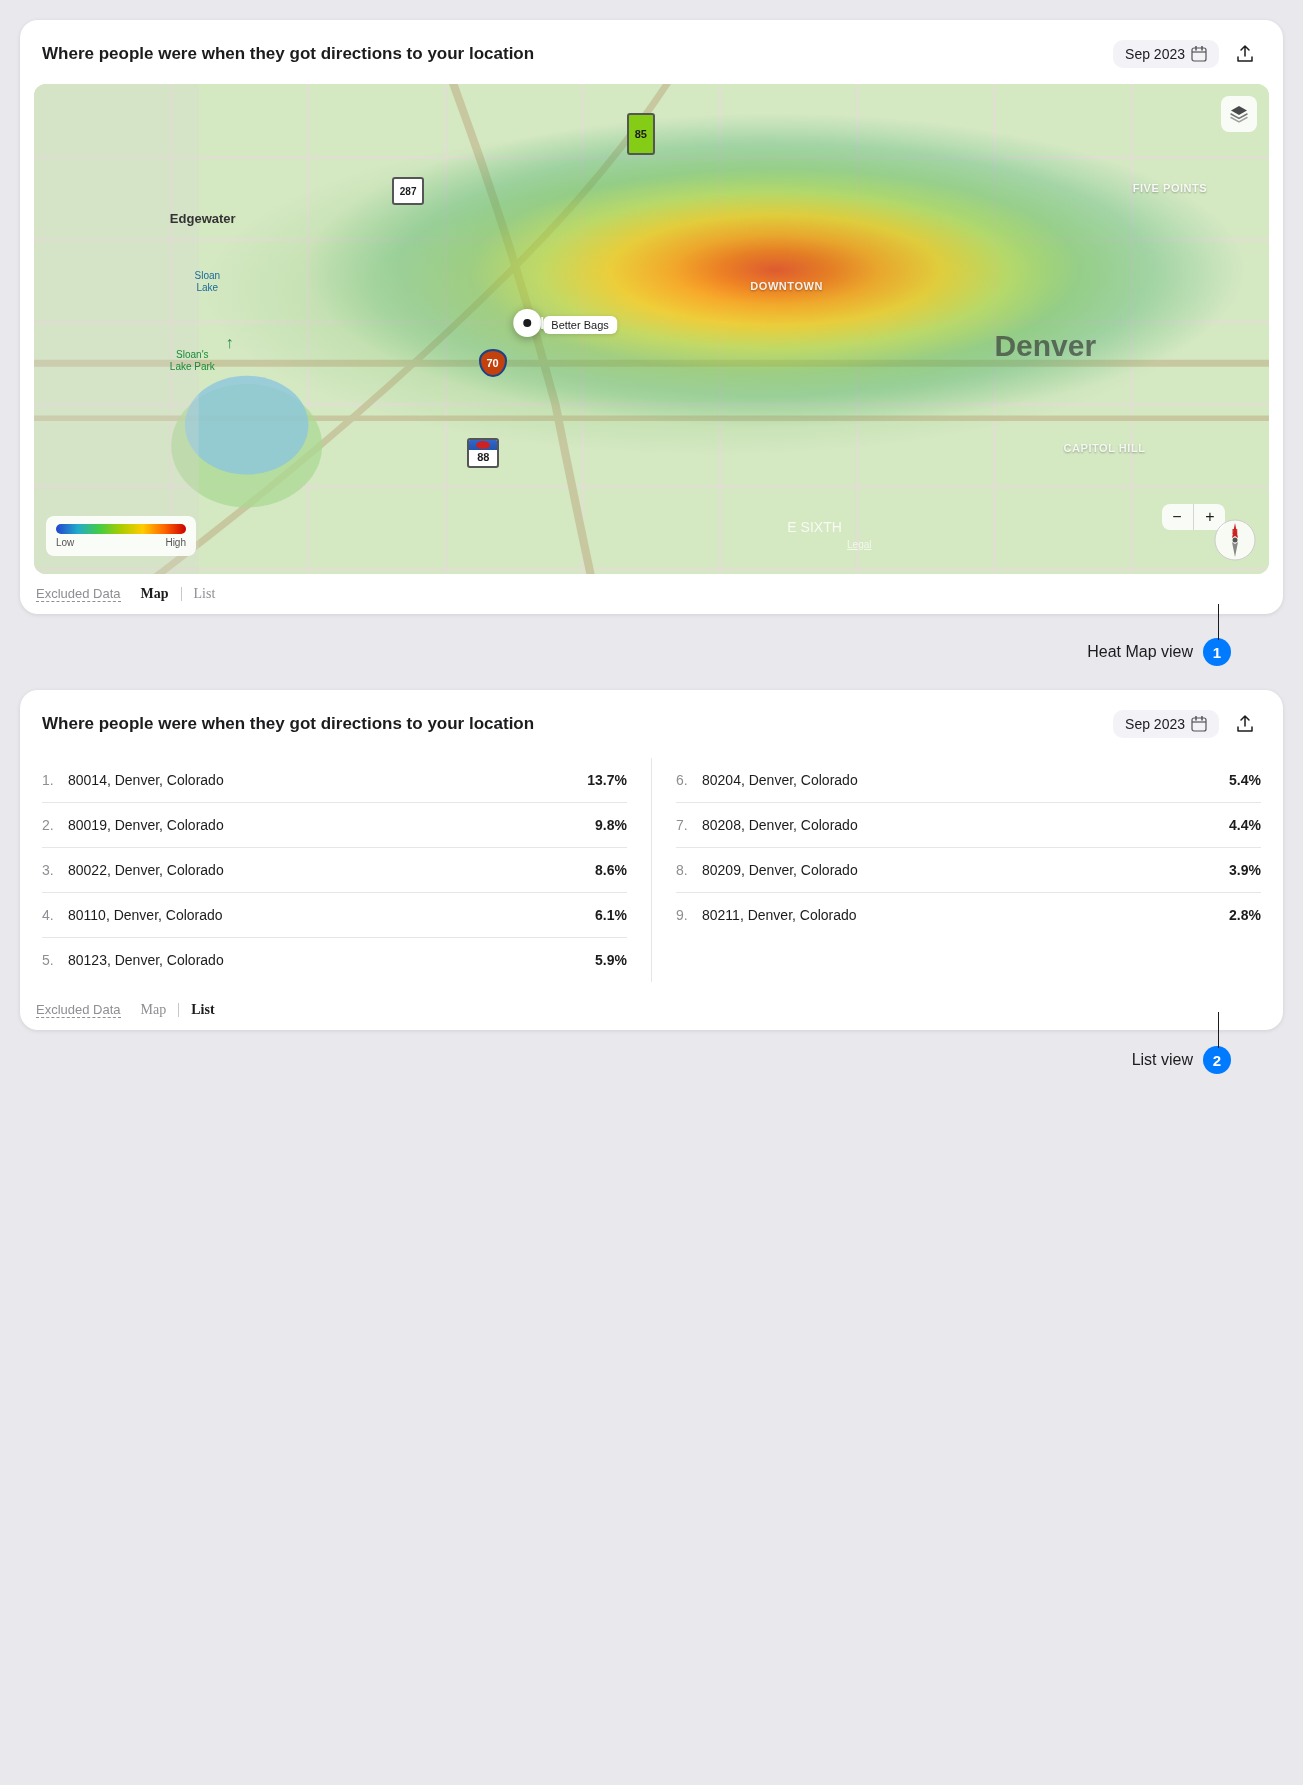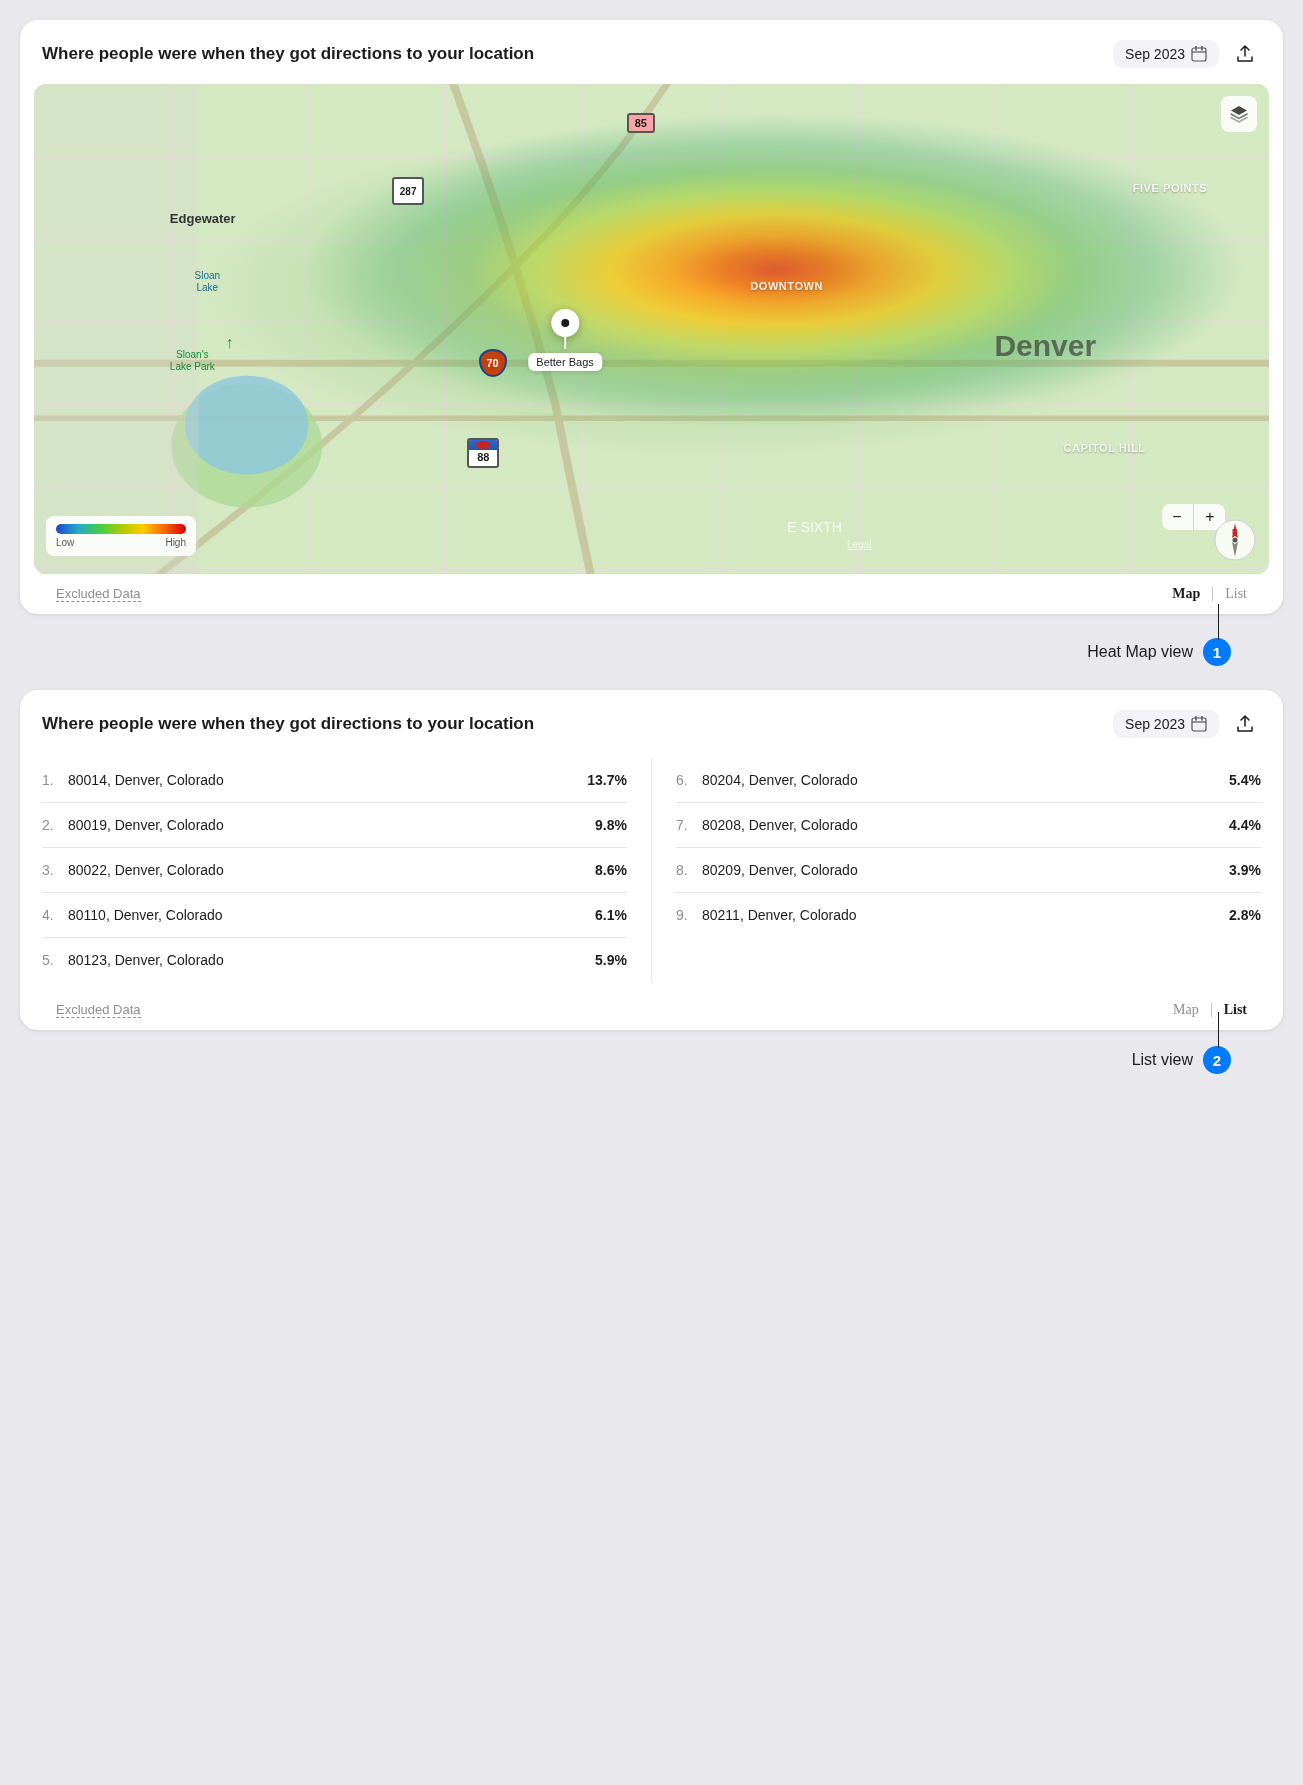--- a/index.html
+++ b/index.html
@@ -111,21 +111,20 @@
         transparent 75%
       );
     }
 
     
     .map-pin {
       position: absolute;
       left: 43%;
       top: 46%;
       display: flex;
-      flex-direction: column;
       align-items: center;
       transform: translateX(-50%);
       justify-content: space-between;
     }
 
     .pin-circle {
       width: 28px;
       height: 28px;
       background: white;
       border-radius: 50%;
@@ -248,22 +247,22 @@
       top: 28%;
       font-size: 12px;
       font-weight: 600;
       color: #333;
     }
 
     
     .card-footer {
       display: flex;
       align-items: center;
-      justify-content: space-between;
-      padding: 12px 36px;
+      justify-content: flex-start;
+      padding: 12px 16px;
       gap: 20px;
     }
 
     .excluded-data-link {
       font-size: 13px;
       color: #8e8e93;
       border-bottom: 1px dashed #8e8e93;
       cursor: pointer;
     }
 
@@ -446,21 +445,21 @@
 
       <div style="position:absolute;left:15.5%;top:51%;font-size:16px;color:#2a8a4a;">↑</div>
 
       <div style="position:absolute;right:5%;top:20%;font-size:11px;font-weight:600;color:rgba(255,255,255,0.9);letter-spacing:0.05em;text-shadow:0 1px 2px rgba(0,0,0,0.3);">FIVE POINTS</div>
       <div style="position:absolute;left:58%;top:40%;font-size:11px;font-weight:600;color:rgba(255,255,255,0.9);letter-spacing:0.05em;text-shadow:0 1px 2px rgba(0,0,0,0.3);">DOWNTOWN</div>
       <div style="position:absolute;right:14%;top:50%;font-size:30px;font-weight:700;color:rgba(50,50,50,0.65);">Denver</div>
       <div style="position:absolute;right:10%;top:73%;font-size:11px;font-weight:600;color:rgba(255,255,255,0.85);letter-spacing:0.05em;text-shadow:0 1px 2px rgba(0,0,0,0.3);">CAPITOL HILL</div>
       <div style="position:absolute;left:61%;bottom:8%;font-size:14px;font-weight:500;color:rgba(255,255,255,0.8);">E SIXTH</div>
       <div style="position:absolute;left:63%;bottom:5%;font-size:10px;color:rgba(255,255,255,0.7);text-decoration:underline;margin-left:35px;">Legal</div>
 
-      <div style="position:absolute;left:48%;top:6%;width:28px;height:20px;background:#fca5a5;border:2px solid #555;border-radius:3px;display:flex;align-items:center;justify-content:center;font-size:11px;font-weight:700;color:#1c1c1e;">85</div>
+      <div style="position:absolute;left:48%;top:6%;width:28px;height:42px;background:#84cc16;border:2px solid #555;border-radius:3px;display:flex;align-items:center;justify-content:center;font-size:11px;font-weight:700;color:#1c1c1e;">85</div>
 
       <div style="position:absolute;left:29%;top:19%;width:32px;height:28px;background:white;border:2px solid #555;border-radius:3px;display:flex;align-items:center;justify-content:center;font-size:10px;font-weight:700;color:#1c1c1e;">287</div>
 
       <div style="position:absolute;left:36%;top:54%;width:28px;height:28px;background:#c2410c;border-radius:50% 50% 50% 50% / 40% 40% 60% 60%;display:flex;align-items:center;justify-content:center;font-size:11px;font-weight:700;color:white;border:2px solid #1a4488;">70</div>
 
       <div style="position:absolute;left:35%;top:72%;width:34px;height:32px;display:flex;align-items:center;justify-content:center;">
         <div style="position:relative;width:32px;height:30px;background:white;border-radius:3px;border:2.5px solid #555;display:flex;flex-direction:column;align-items:center;justify-content:center;">
           <div style="position:absolute;top:0;left:0;right:0;height:10px;background:linear-gradient(to bottom, #3366cc, #2255aa);border-radius:1px 1px 0 0;display:flex;align-items:center;justify-content:center;">
             <div style="width:14px;height:8px;border-radius:50%;background:#cc2222;margin-top:1px;"></div>
           </div>

